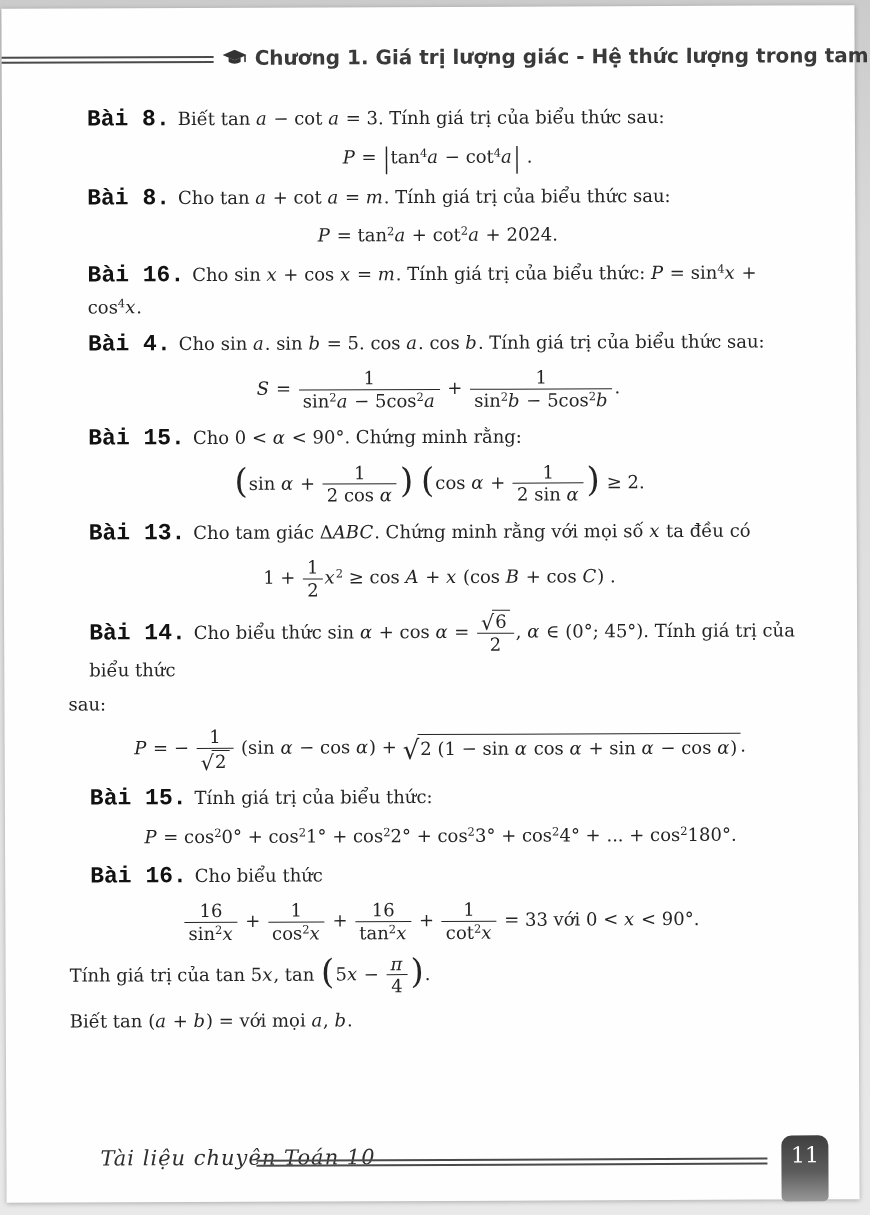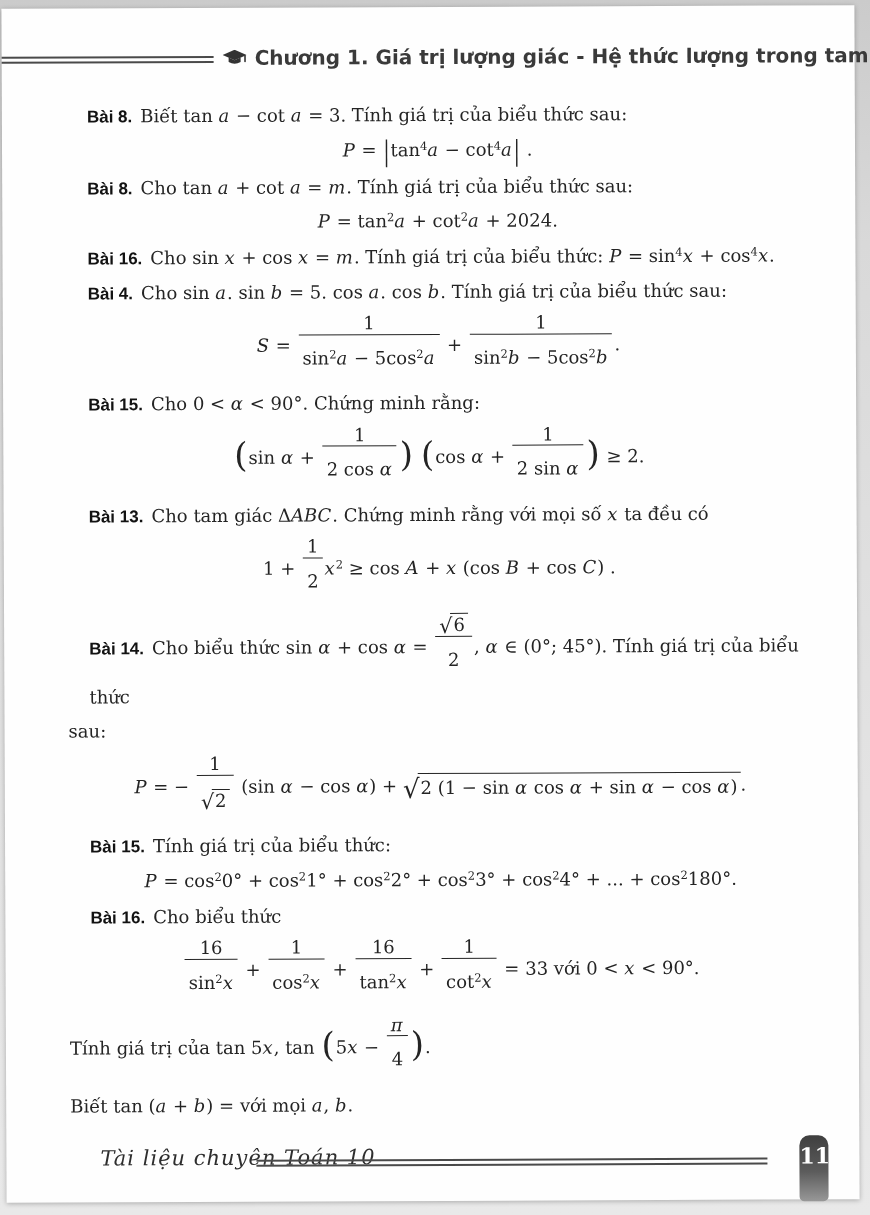--- a/index.html
+++ b/index.html
@@ -19,47 +19,47 @@
     border-top:2px solid var(--rule);border-bottom:2px solid var(--rule);}
   .cap{position:absolute;left:221px;top:4px;line-height:0;}
   .htitle{position:absolute;left:253px;top:0;white-space:nowrap;
     font-family:"DejaVu Sans","Liberation Sans",sans-serif;font-weight:bold;
     font-size:20px;color:var(--header);}
   
   .content{position:absolute;left:64px;right:46px;top:94px;
     font-size:18px;line-height:1.5;color:var(--ink);}
   .prob{margin-bottom:7px;}
   .prob-head{padding-left:21px;}
-  .plabel{font-family:Liberation Sans, sans-serif;font-weight:bold;
-    font-size:17px;color:var(--label);margin-right:8px;}
+  .plabel{font-family:Liberation Mono, monospace;font-weight:bold;
+    font-size:23px;color:var(--label);margin-right:8px;}
   .fline{margin:7px 0 9px;}
   .fcenter{text-align:center;}
   .fleft{text-align:left;}
   
   .content i{font-style:italic;padding-right:1px;}
   .content sup{font-size:11.5px;vertical-align:6px;line-height:0;}
   .frac{display:inline-block;vertical-align:middle;text-align:center;margin:0 2px;line-height:1.2;}
   .frac .n{display:block;padding:0 4px;}
-  .frac .d{display:block;border-top:1.5px solid var(--ink);padding:12px 4px;}
+  .frac .d{display:block;border-top:1.5px solid var(--ink);padding:0 4px;}
   .sqrt{display:inline-flex;align-items:flex-end;vertical-align:middle;white-space:nowrap;}
   .rad{font-size:1.45em;line-height:1;transform:translateY(1px);margin-right:-2px;}
   .sqrt.sm .rad{font-size:1.15em;}
   .radicand{border-top:1.5px solid var(--ink);padding:0 3px;}
   .bp{display:inline-block;font-size:1.9em;line-height:0;vertical-align:-0.1em;padding:0 1px;font-weight:300;}
   .tall{display:inline-block;transform:scaleY(1.55);vertical-align:-1px;padding:0 1px;}
   
   .footer{position:absolute;left:0;right:0;bottom:12px;height:64px;}
   .book-title{position:absolute;left:94px;top:20px;font-style:italic;
     font-size:21px;color:#2e2e2e;letter-spacing:1px;white-space:nowrap;}
   .frule{position:absolute;left:250px;right:92px;top:34px;height:3px;
     border-top:2px solid var(--rule);border-bottom:2px solid var(--rule);}
-  .page-badge{position:absolute;right:31px;top:12px;bottom:-14px;width:29px;
+  .page-badge{position:absolute;right:31px;top:12px;bottom:-14px;width:47px;
     background:linear-gradient(180deg,var(--badge-top) 0%,#5c5c5c 55%,var(--badge-bottom) 100%);
     border-radius:10px 10px 5px 5px;color:var(--badge-text);text-align:center;
-    font-family:"DejaVu Serif","Liberation Serif",serif;font-weight:bold;font-size:22px;
+    font-family:"DejaVu Serif","Liberation Serif",serif;font-weight:normal;font-size:22px;
     padding-top:7px;box-sizing:border-box;}
 </style>
 </head>
 <body>
 
 <div class="photo">
   <div class="page">
 
     <div class="header">
       <div class="hrule"></div>

